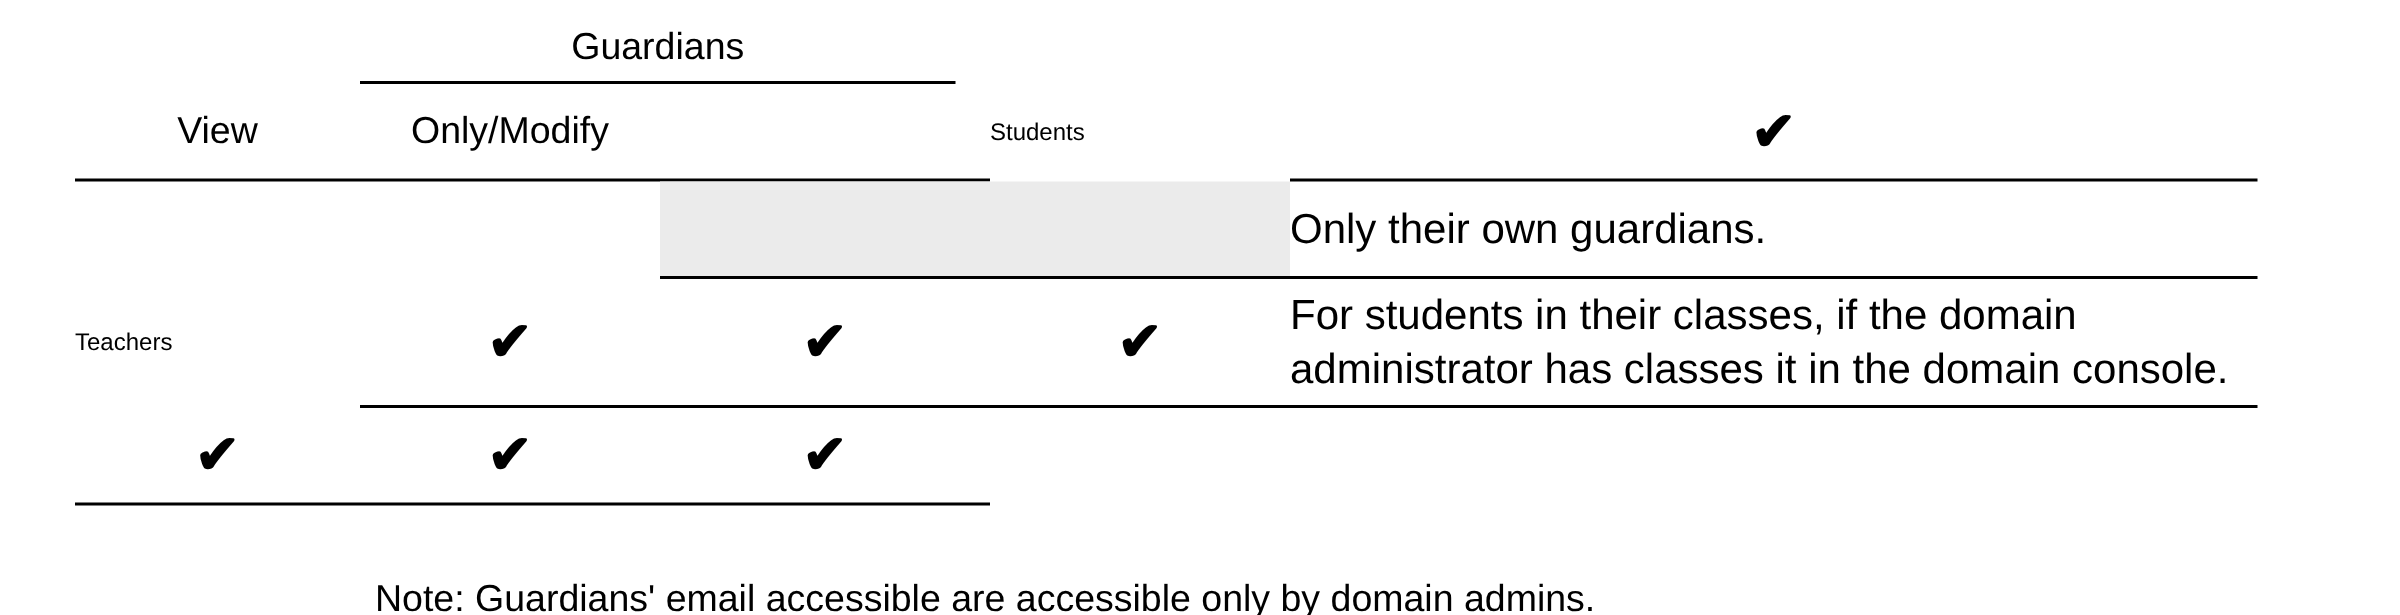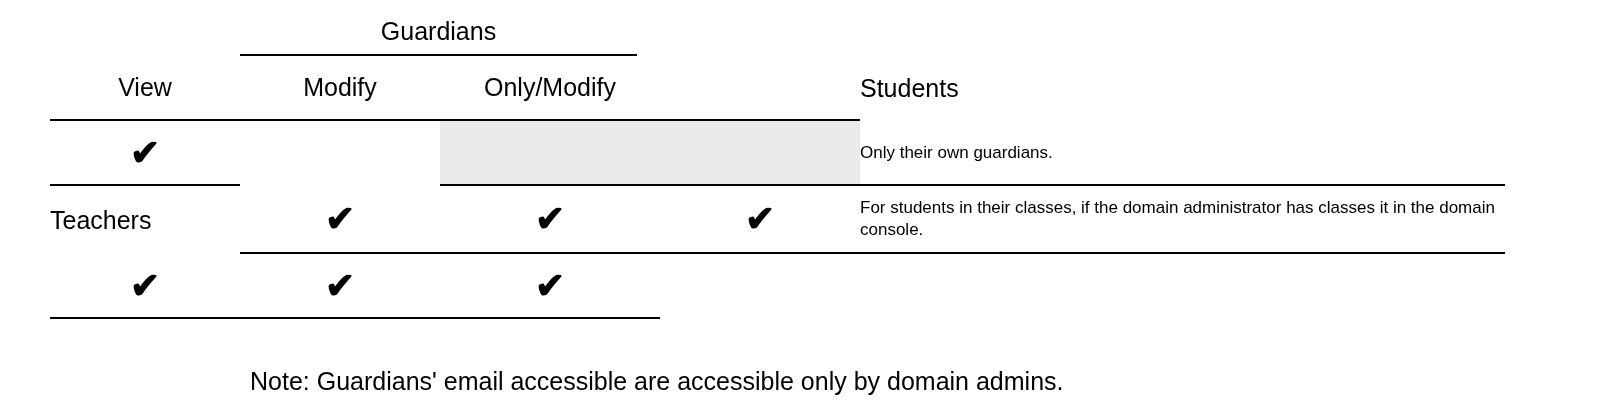--- a/index.html
+++ b/index.html
@@ -41,39 +41,39 @@
   .subhead-cell {
     justify-content: center;
     min-height: 42px;
     font-size: 25px;
     border-bottom: 2px solid #000;
     align-items: center;
   }
   .subhead-cell.notes-col { border-bottom: 2px solid #000; }
   
   .row-label {
-    font-size: 25px;
+    font-size: 16px;
     min-height: 65px;
   }
   .data-cell {
     min-height: 65px;
     border-bottom: 2px solid #000;
   }
   .check-cell {
     justify-content: center;
     font-size: 36px;
     font-weight: 700;
     line-height: 1;
   }
   .shaded {
     grid-column: 3 / span 2;
     background: #ebebeb;
   }
   .note-cell {
-    font-size: 17px;
+    font-size: 28px;
     line-height: 1.28;
     padding: 6px 0;
   }
   .tall { min-height: 68px; }
   .footnote {
     margin: 48px 0 0 200px;
     font-size: 25px;
   }
 </style>
 </head>
@@ -85,23 +85,20 @@
 
     <div class="cell spacer"></div>
     <div class="cell group-cell guardians" style="grid-column: 2 / span 2;">
       <span>Guardians</span>
     </div>
     <div class="cell spacer"></div>
 
     <div class="cell spacer"></div>
     <div class="cell subhead-cell">
       <span>View</span>
-    </div>
-    <div class="cell subhead-cell">
-      <span>Modify</span>
     </div>
     <div class="cell subhead-cell">
       <span>Only/Modify</span>
     </div>
     <div class="cell subhead-cell notes-col"></div>
 
     <div class="cell row-label">Students</div>
     <div class="cell data-cell check-cell">✔</div>
     <div class="cell data-cell shaded"></div>
     <div class="cell data-cell note-cell">Only their own guardians.</div>

